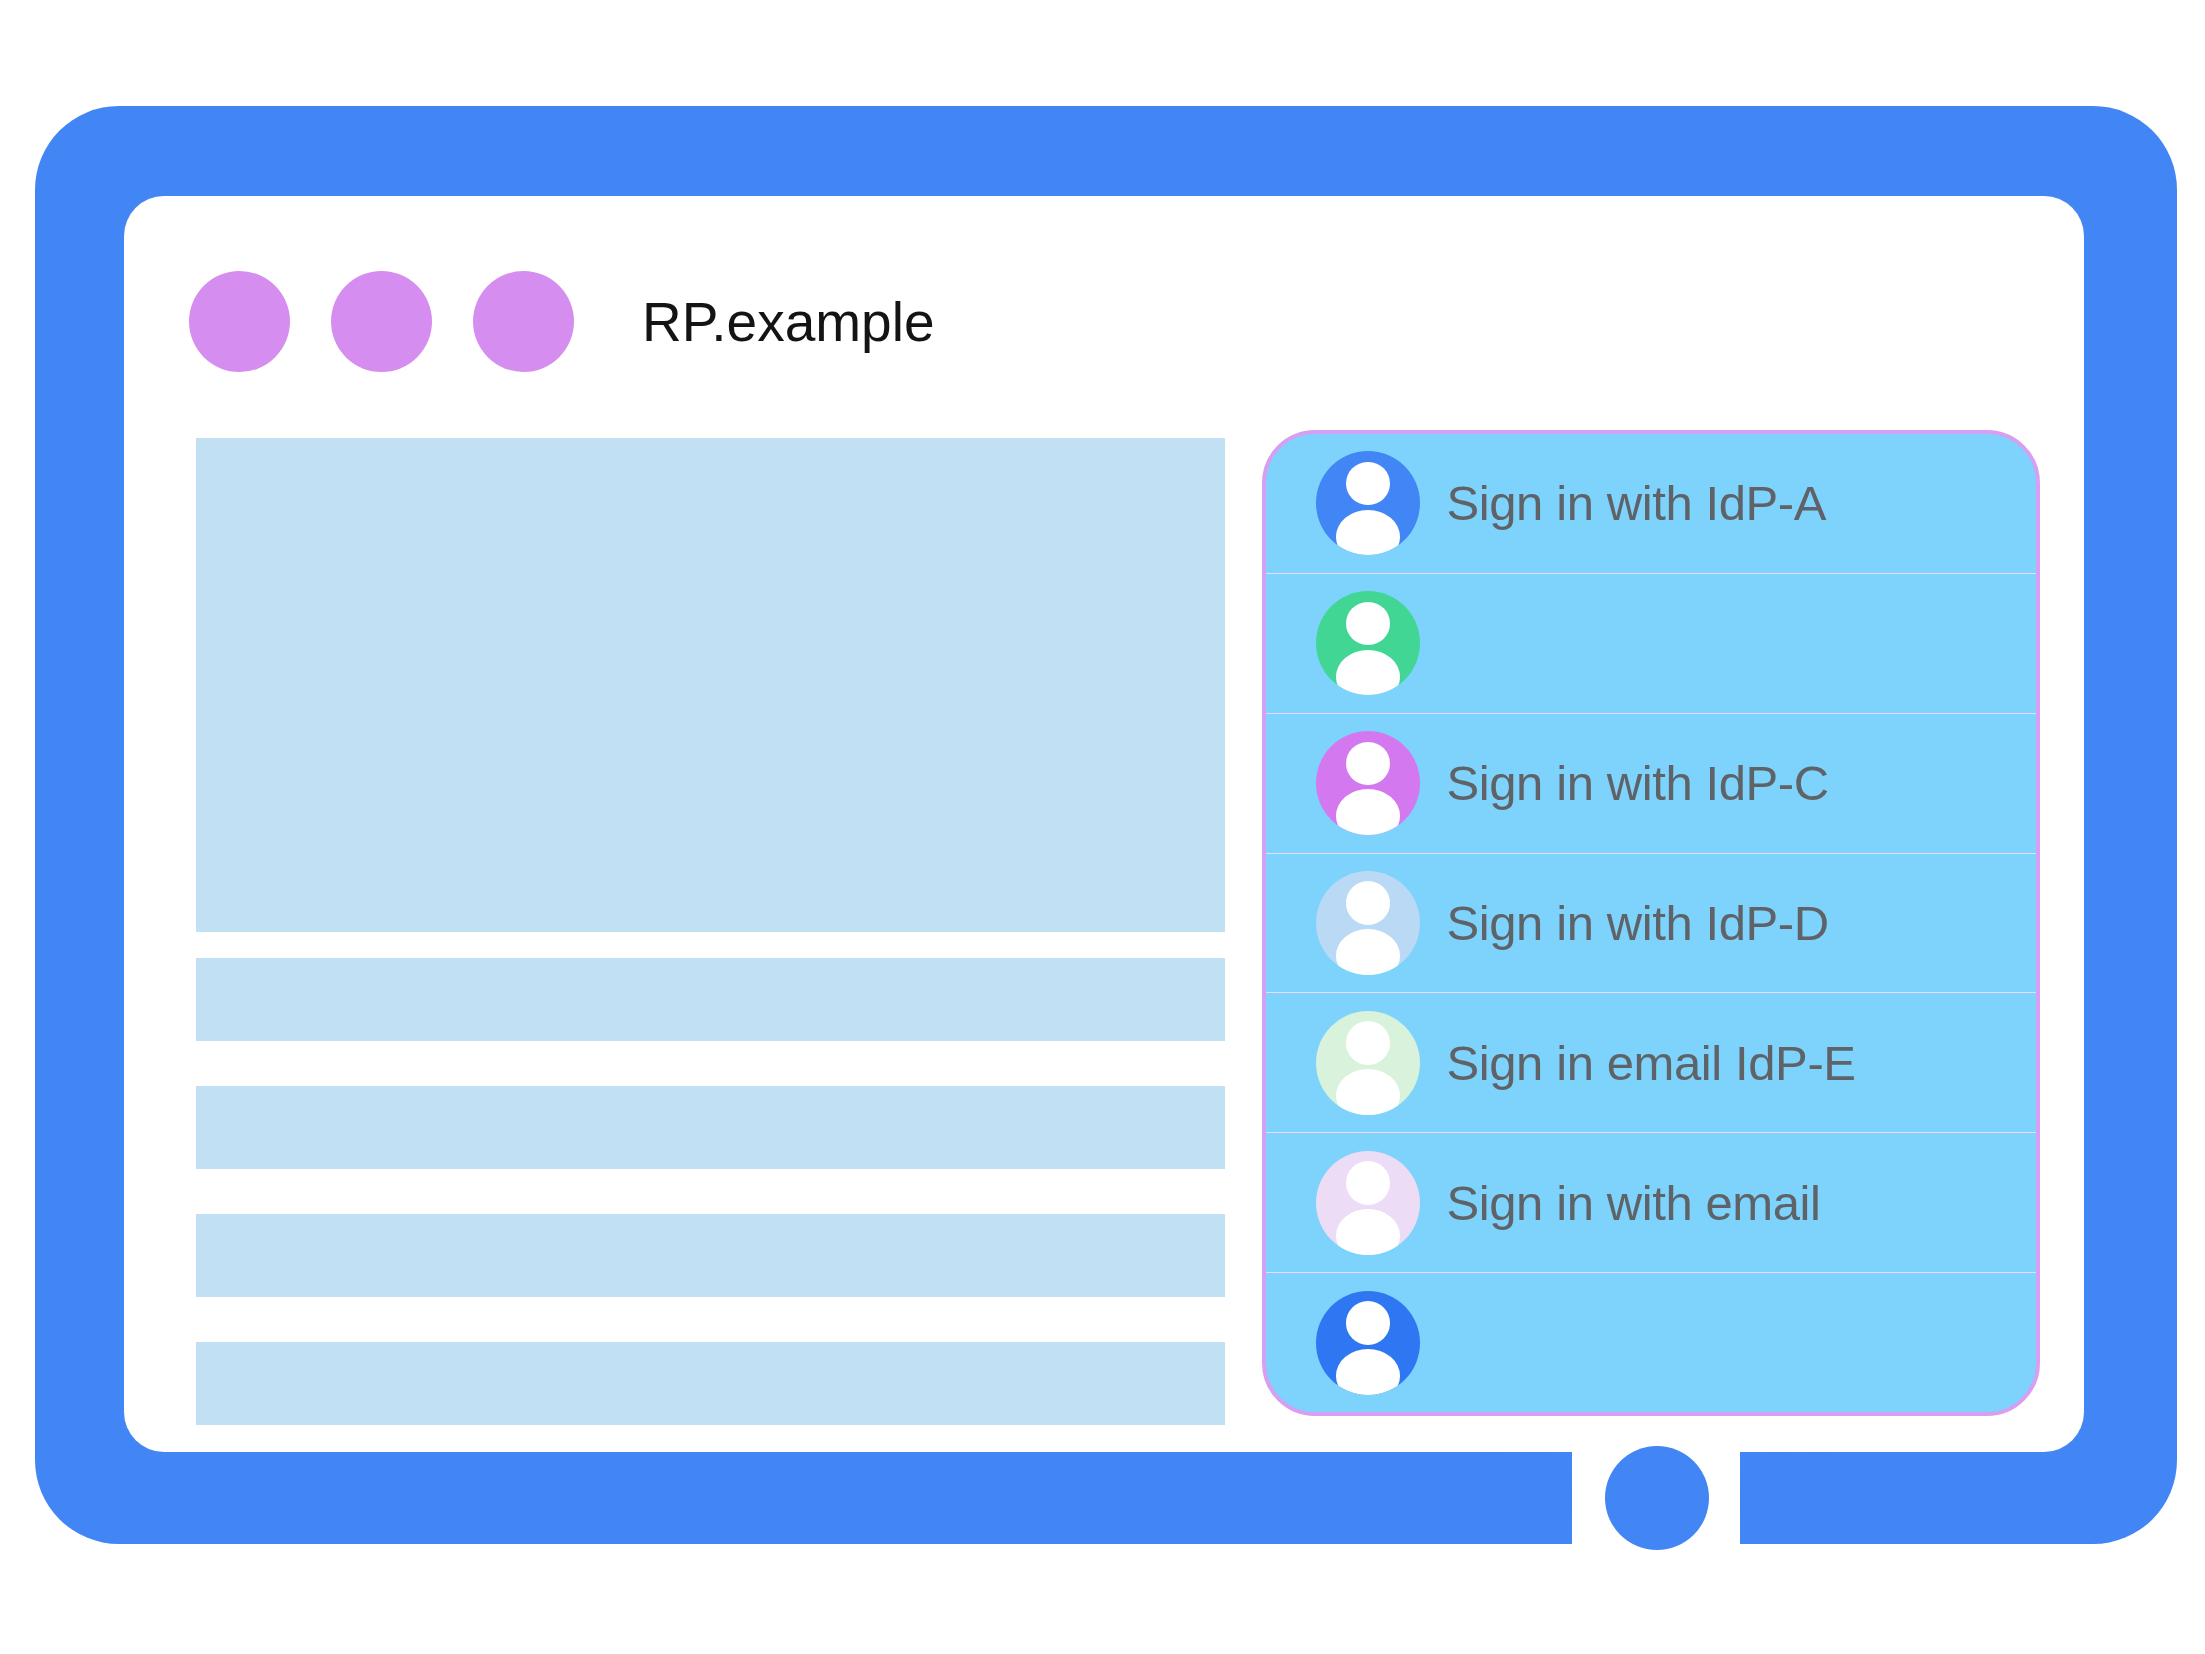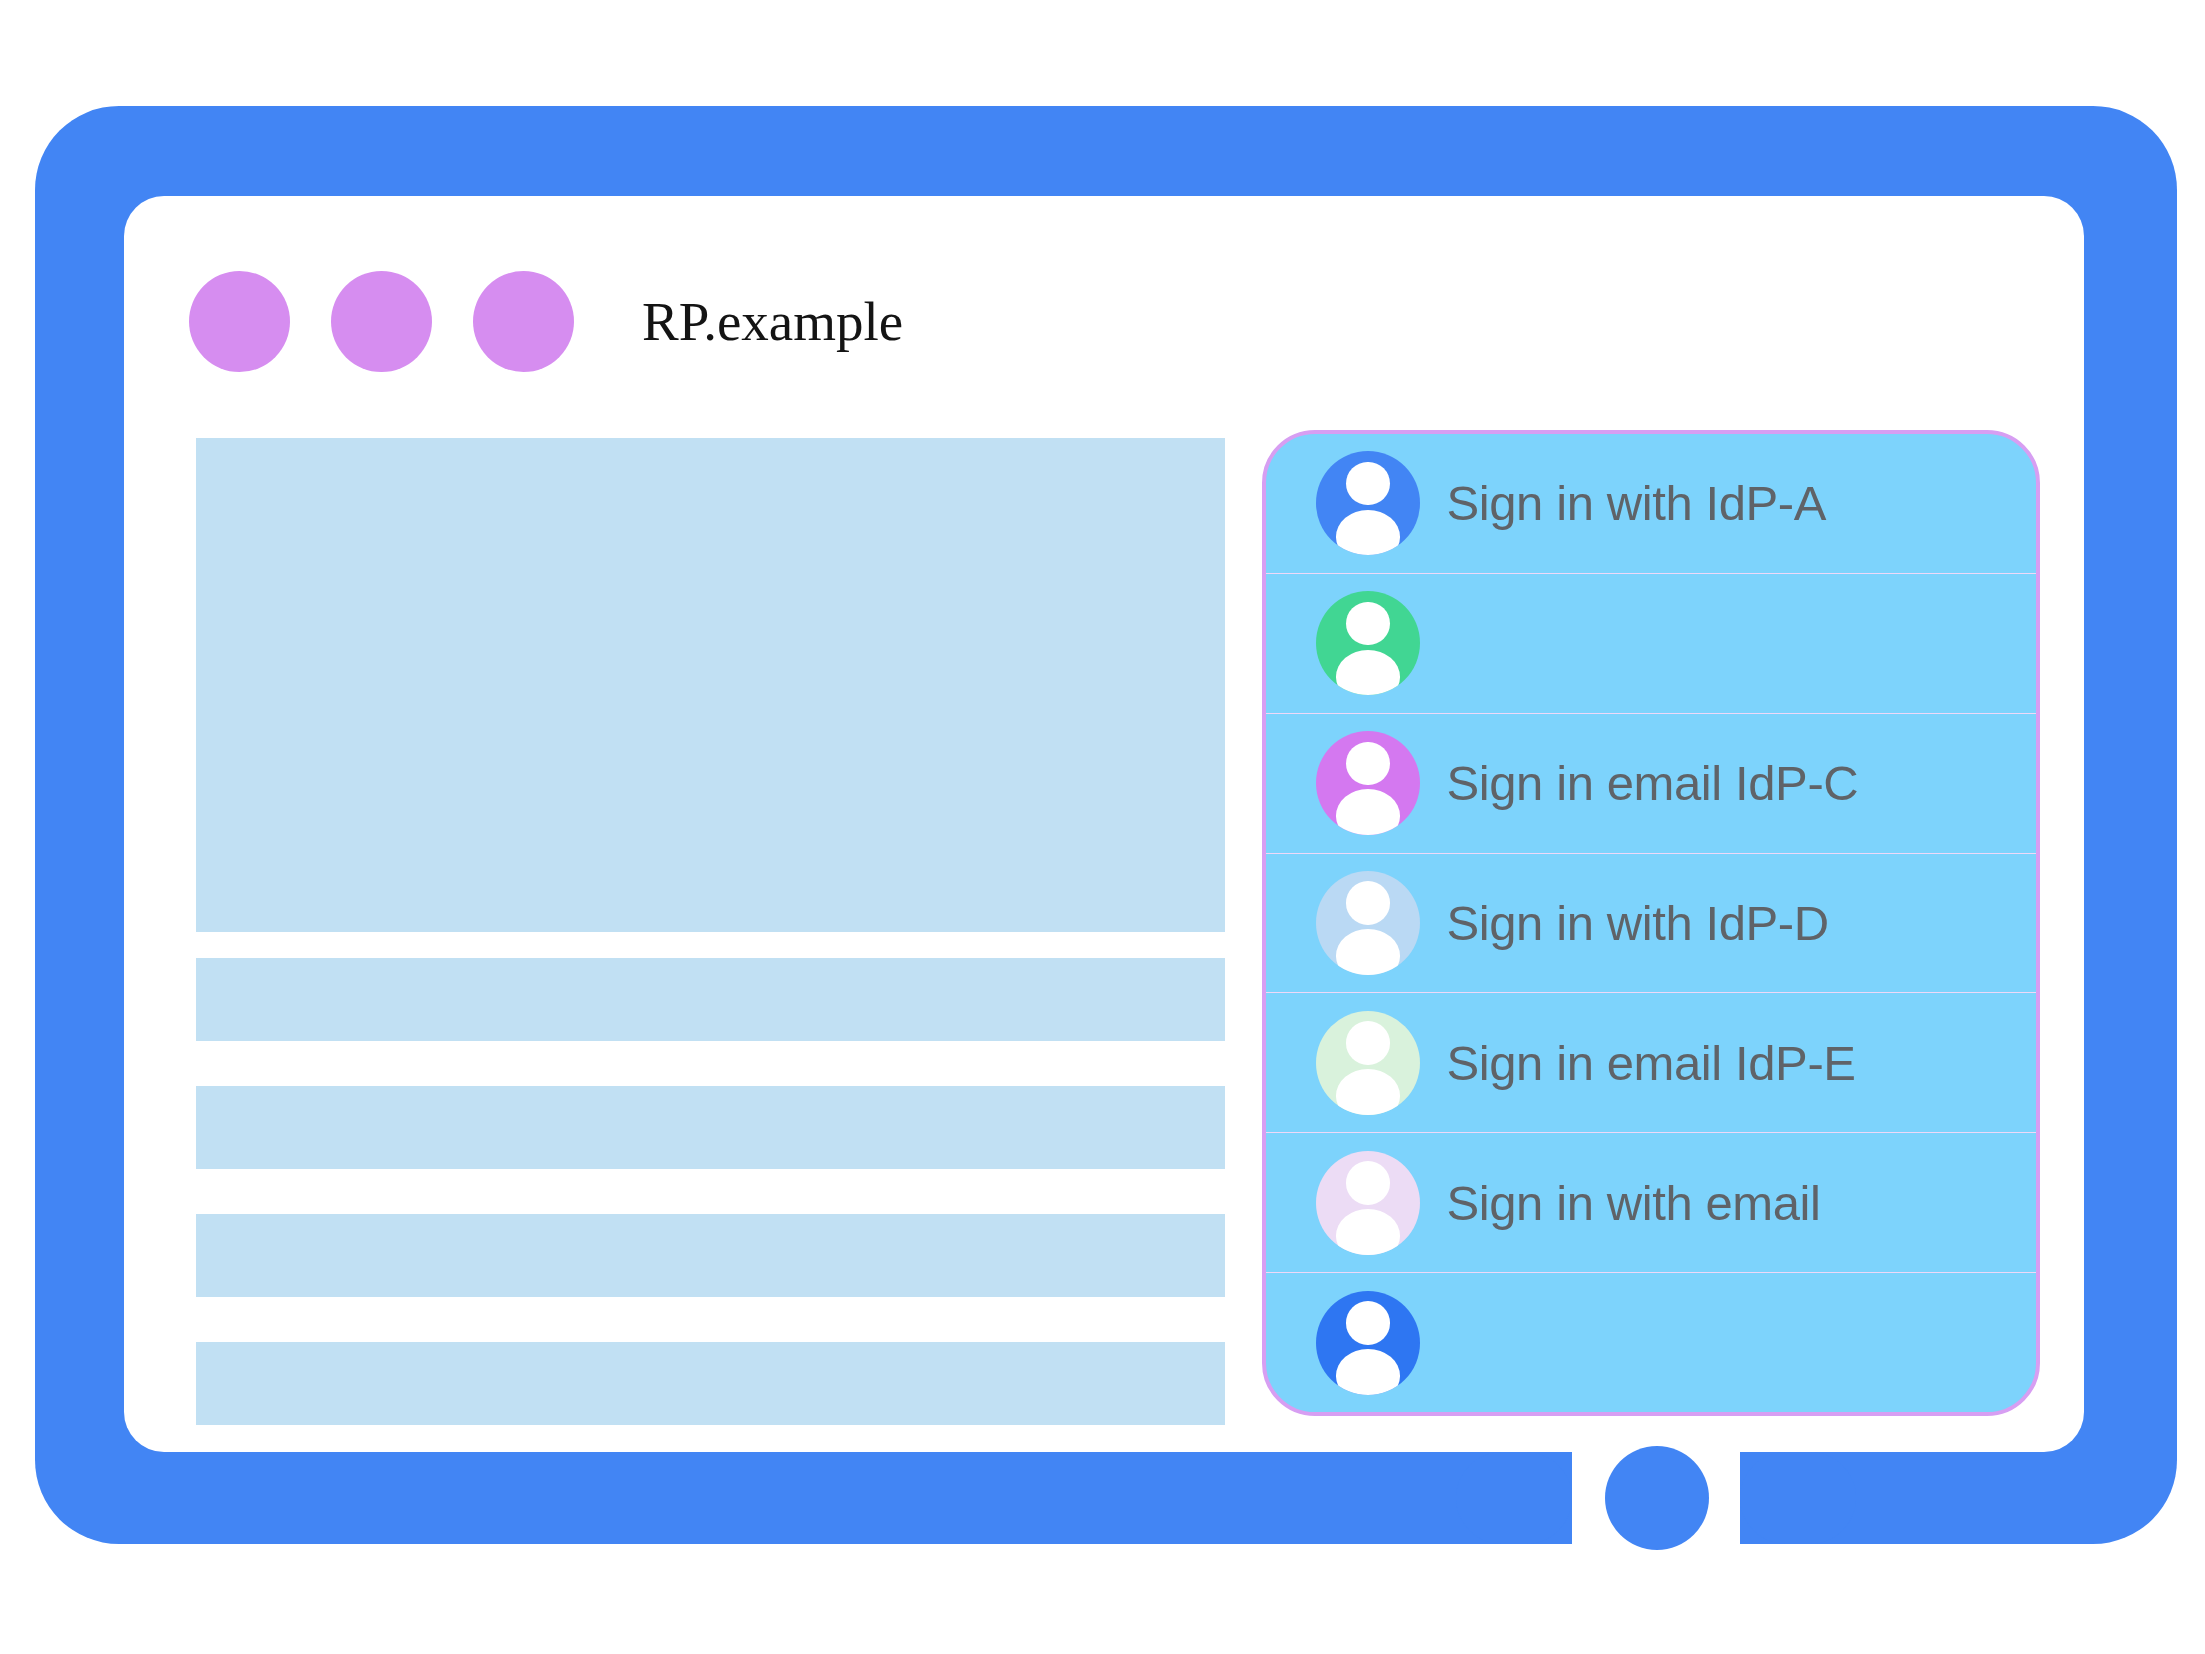--- a/index.html
+++ b/index.html
@@ -27,21 +27,21 @@
   .band-cap.right{left:1740px;}
   .home-button{position:absolute;left:1605px;top:1446px;width:104px;height:104px;
                border-radius:50%;background:var(--blue);}
 
   
   .window-dot{position:absolute;top:271px;width:101px;height:101px;border-radius:50%;background:var(--dot);}
   .window-dot.d1{left:189px;}
   .window-dot.d2{left:331px;}
   .window-dot.d3{left:473px;}
   .window-title{position:absolute;left:642px;top:271px;height:101px;display:flex;align-items:center;
-                font-size:55px;color:var(--title);letter-spacing:0;font-family:Liberation Serif, serif;}
+                font-size:55px;color:var(--title);letter-spacing:0;}
 
   
   .content-hero{position:absolute;left:196px;top:438px;width:1029px;height:494px;background:var(--ph);}
   .content-line{position:absolute;left:196px;width:1029px;height:83px;background:var(--ph);}
   .content-line.l1{top:958px;}
   .content-line.l2{top:1086px;}
   .content-line.l3{top:1214px;}
   .content-line.l4{top:1342px;}
 
   
@@ -89,21 +89,21 @@
       <div class="avatar" style="background: rgb(65, 214, 147);">
         <div class="head"></div>
         <div class="torso"></div>
       </div>
     </div>
     <div class="signin-row">
       <div class="avatar" style="background: rgb(212, 120, 240);">
         <div class="head"></div>
         <div class="torso"></div>
       </div>
-      <span class="signin-label">Sign in email IdP-C</span>
+      <span class="signin-label">Sign in with IdP-C</span>
     </div>
     <div class="signin-row">
       <div class="avatar" style="background: rgb(186, 217, 244);">
         <div class="head"></div>
         <div class="torso"></div>
       </div>
       <span class="signin-label">Sign in with IdP-D</span>
     </div>
     <div class="signin-row">
       <div class="avatar" style="background: rgb(217, 242, 220);">

